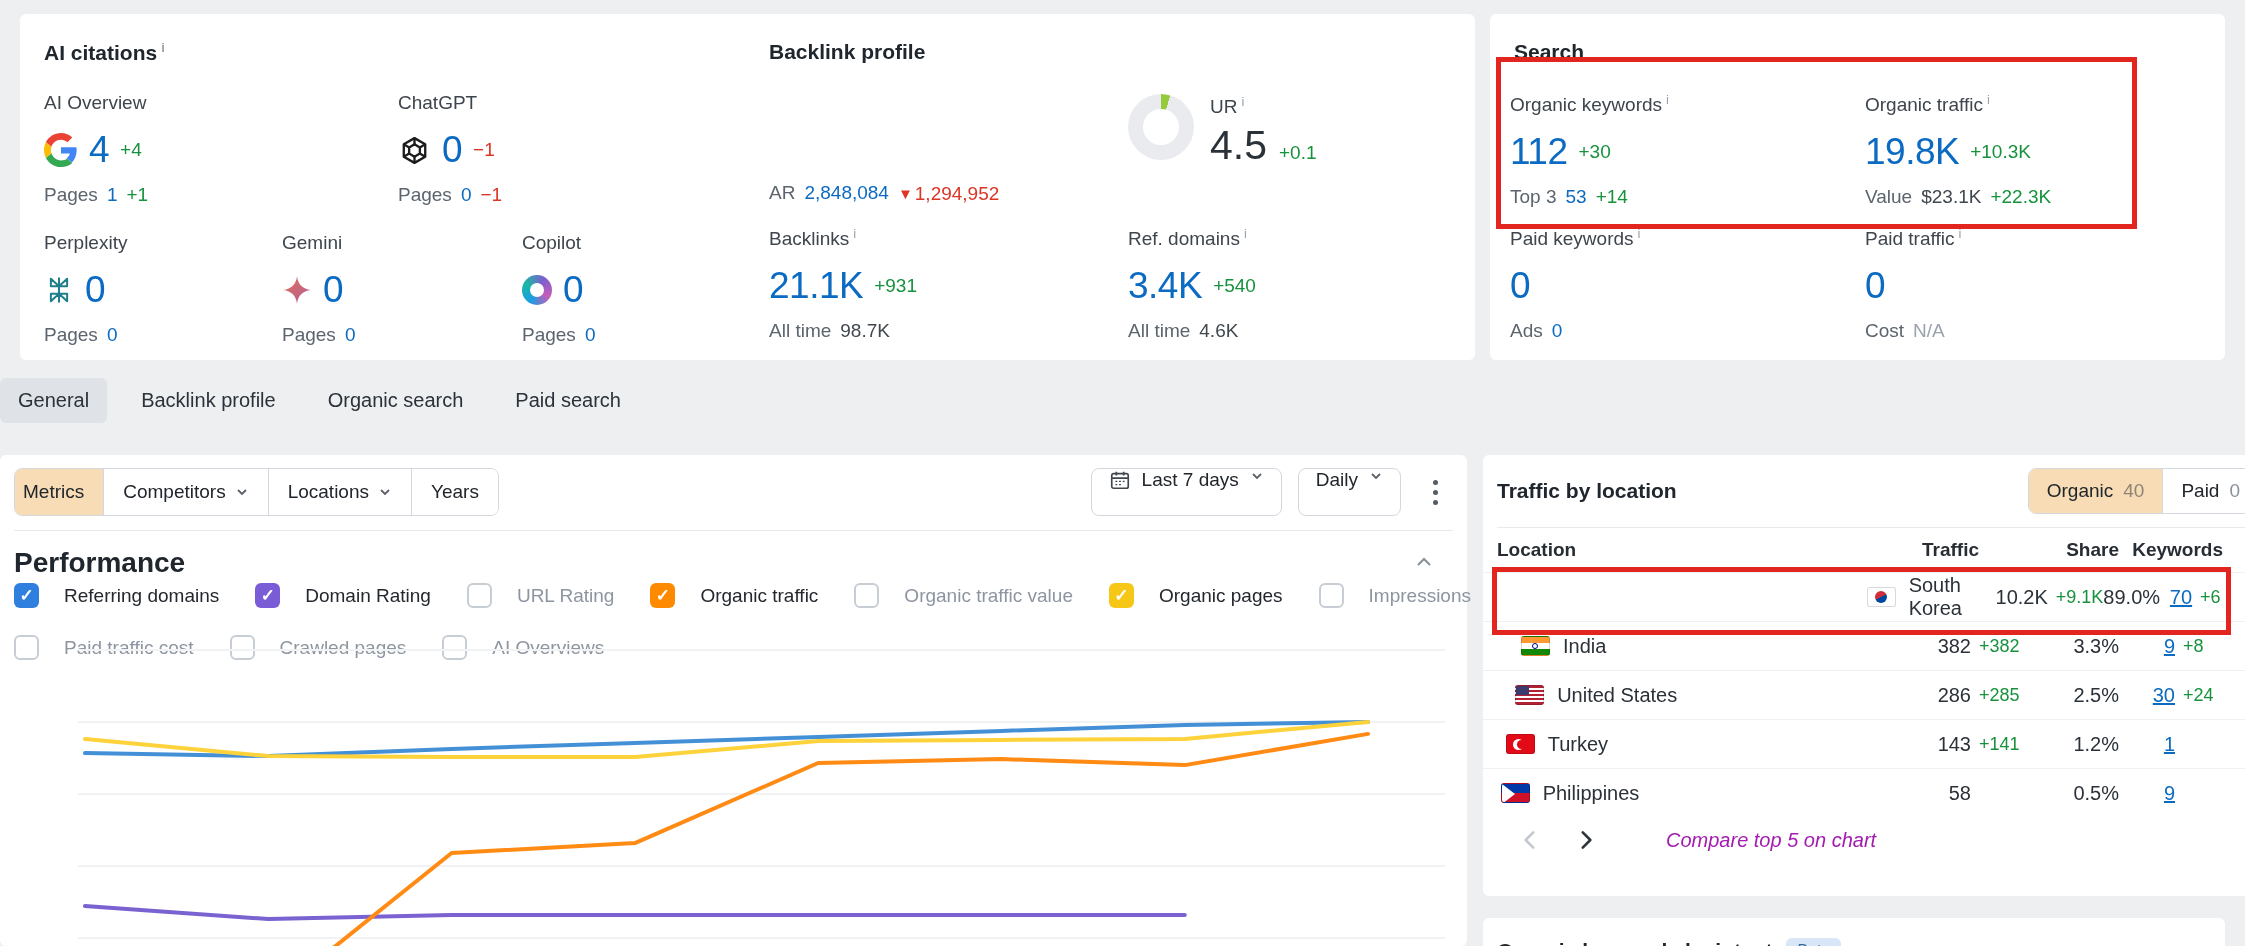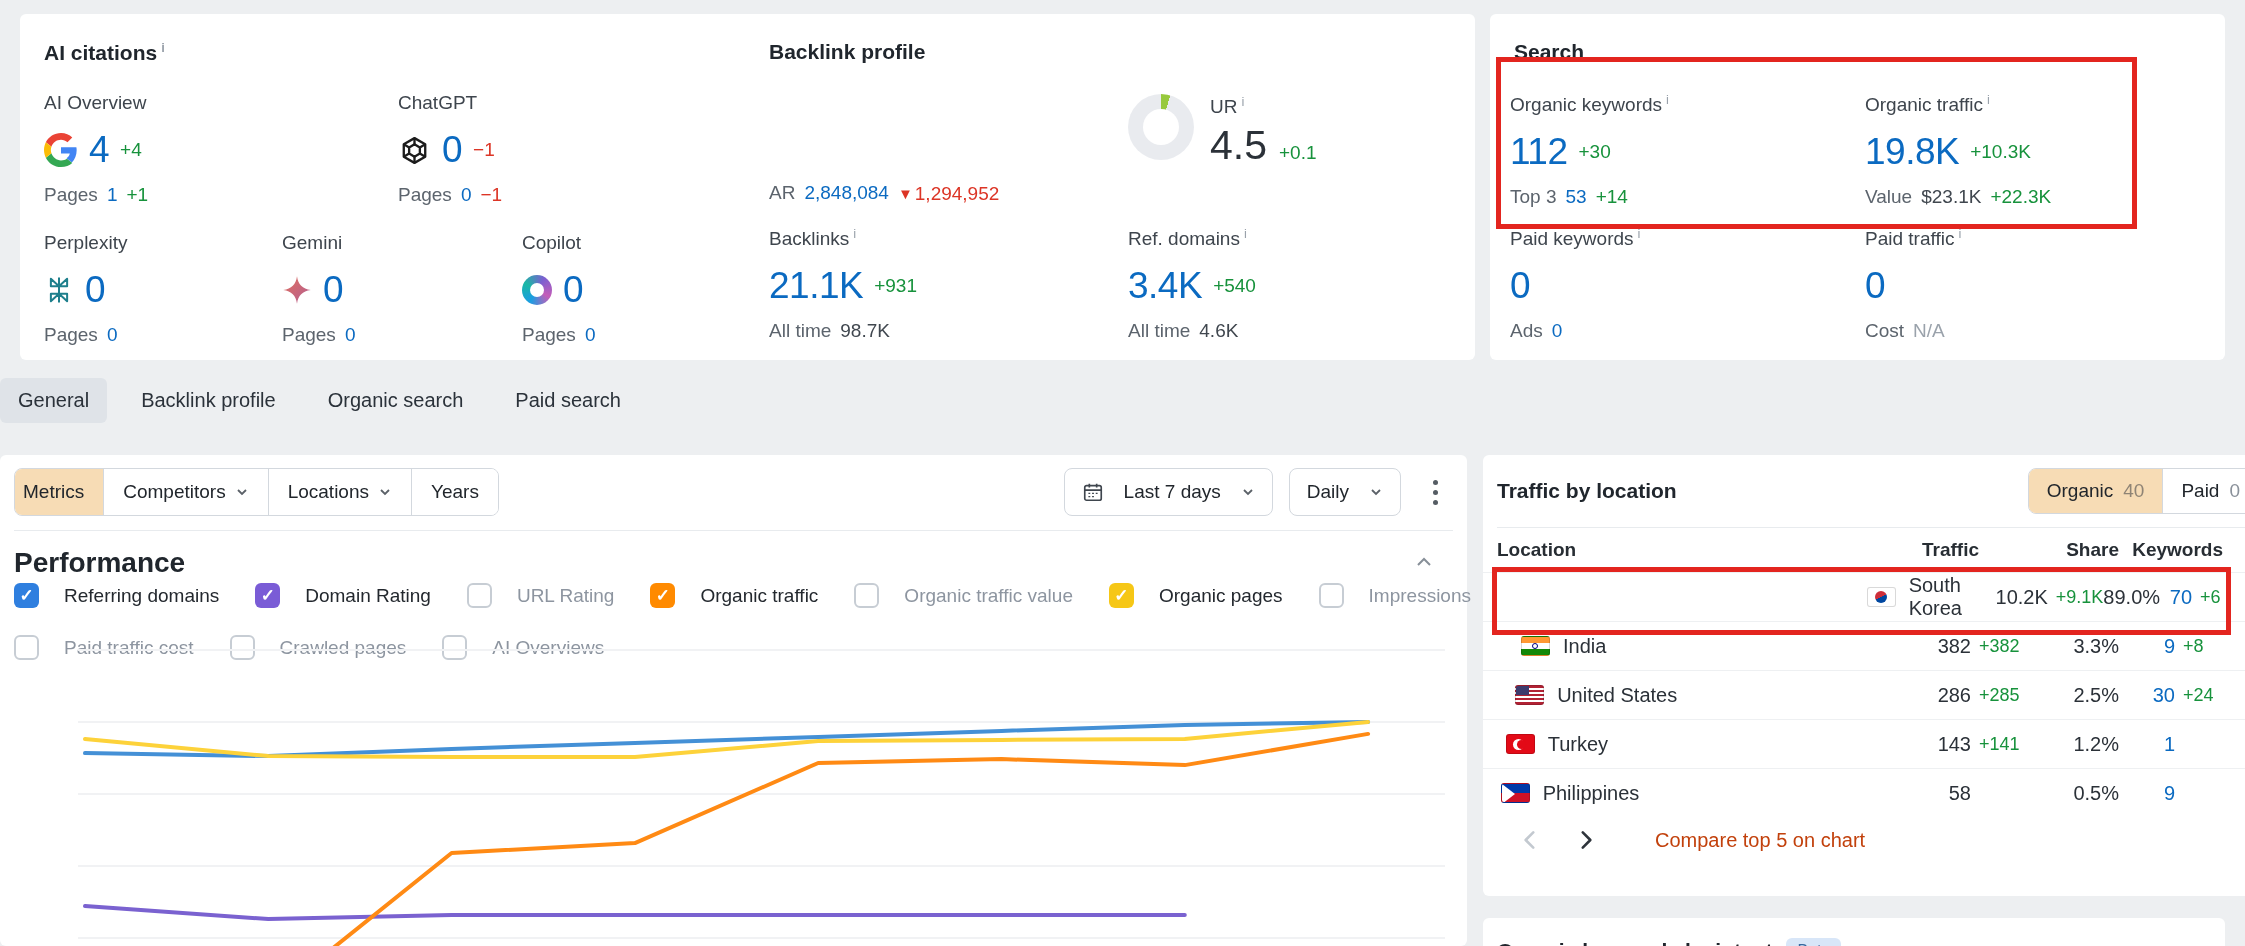--- a/index.html
+++ b/index.html
@@ -37,21 +37,21 @@
   #main{left:0;top:455px;width:1467px;height:491px;}
   .toolbar{position:absolute;left:14px;right:14px;top:13px;height:62px;display:flex;
            justify-content:space-between;align-items:flex-start;border-bottom:1px solid var(--div);}
   .segs{display:flex;border:1px solid var(--border);border-radius:8px;overflow:hidden;height:48px;box-sizing:border-box;}
   .seg{display:flex;align-items:center;gap:9px;padding:0 19px;font-size:19px;background:#fff;
        border-left:1px solid var(--border);color:#21262c;cursor:pointer;}
   .seg:first-child{border-left:0;padding-left:8px;}
   .seg.active{background:var(--peach);}
   .rctl{display:flex;gap:16px;align-items:center;}
   .btn{height:48px;box-sizing:border-box;border:1px solid var(--border);border-radius:8px;background:#fff;
-       display:flex;align-items:center;gap:20px;padding:0 17px;font-size:19px;color:#21262c;cursor:pointer;}
+       display:flex;align-items:flex-start;gap:11px;padding:0 17px;font-size:19px;color:#21262c;cursor:pointer;}
   .kebab{width:36px;height:48px;display:flex;flex-direction:column;gap:5px;align-items:center;justify-content:center;cursor:pointer;}
   .kebab i{width:5px;height:5px;border-radius:50%;background:#555c63;}
   .ptitle{position:absolute;left:14px;top:92px;font-size:28px;font-weight:700;color:#20262d;}
   .collapse{position:absolute;right:32px;top:96px;cursor:pointer;}
   .cbr{position:absolute;left:14px;display:flex;gap:36px;align-items:center;}
   .cbi{display:flex;align-items:center;gap:25px;font-size:19px;color:#23282e;cursor:pointer;white-space:nowrap;}
   .cbi.muted{color:#8d95a0;}
   .cbb{width:25px;height:25px;border-radius:6px;border:2px solid #c7cdd4;background:#fff;box-sizing:border-box;position:relative;flex:none;}
   .cbb.on{border:0;}
   .cbb.on::after{content:"✓";position:absolute;inset:0;display:flex;align-items:center;justify-content:center;
@@ -72,26 +72,26 @@
          padding:0 50px 0 14px;font-size:19px;font-weight:700;color:#272d33;}
   .lrows{position:absolute;left:0;right:0;top:117px;}
   .lrow{position:relative;height:48px;display:flex;align-items:center;padding:0 50px 0 14px;
         border-top:1px solid #eef0f2;font-size:20px;color:var(--dark);cursor:pointer;}
   .bar{position:absolute;left:0;top:0;bottom:0;background:#fcefdd;z-index:0;}
   .lrow>*,.lhead>*{position:relative;z-index:1;}
   .c-name{flex:1;display:flex;align-items:center;gap:13px;}
   .c-traffic{width:150px;text-align:right;}
   .c-tdelta{width:64px;padding-left:8px;box-sizing:content-box;font-size:18px;color:var(--green);}
   .c-share{width:76px;text-align:right;}
-  .c-kw{width:56px;text-align:right;color:var(--blue);}
+  .c-kw{width:56px;text-align:right;color:var(--blue);text-decoration:underline;}
   .c-kwd{width:40px;padding-left:8px;font-size:18px;color:var(--green);}
   .h-name{flex:1;} .h-traffic{width:150px;text-align:right;} .h-share{width:140px;text-align:right;}
   .h-kw{width:104px;text-align:right;}
   .pager{position:absolute;left:34px;top:357px;height:56px;display:flex;align-items:center;gap:30px;}
-  .plink{font-size:20px;color:#c2410c;margin-left:26px;cursor:pointer;}
+  .plink{font-size:20px;color:#a21caf;margin-left:37px;cursor:pointer;font-style:italic;}
   
   #intent{left:1483px;top:918px;width:742px;height:110px;padding:20px 14px;box-sizing:border-box;}
   #intent .row{display:flex;align-items:center;gap:14px;}
   .badge{font-size:16px;padding:4px 11px;background:#d8e6f8;color:#38699f;border-radius:6px;}
   
   .flag{width:29px;height:20px;border-radius:3px;border:1px solid rgba(0,0,0,.15);position:relative;
         overflow:hidden;flex:none;background:#fff;box-sizing:border-box;}
   .flag-kr::after{content:"";position:absolute;left:50%;top:50%;width:12px;height:12px;margin:-6px 0 0 -6px;
         border-radius:50%;background:linear-gradient(155deg,#cd2e3a 50%,#0047a0 50%);}
   .flag-in{background:linear-gradient(#ff9933 33%,#fff 33% 66%,#138808 66%);}

